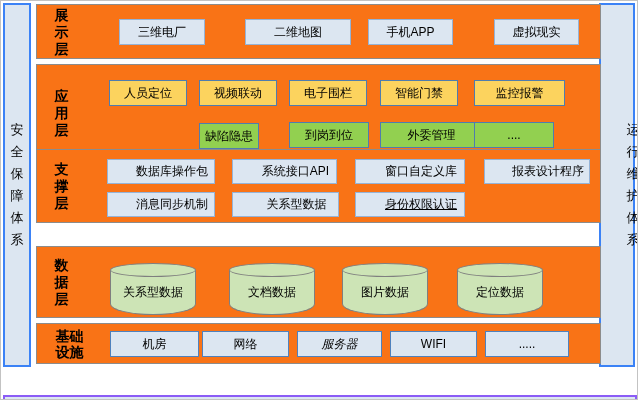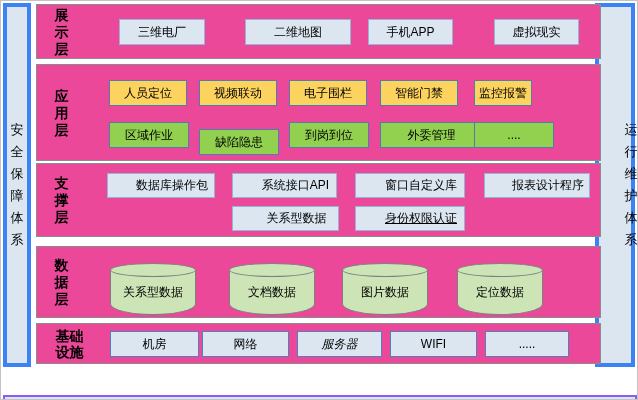--- a/index.html
+++ b/index.html
@@ -4,37 +4,37 @@
 <style>
   html,body { margin:0; padding:0; background:#fff; }
   * { box-sizing:border-box; }
   .canvas {
     position:relative; width:638px; height:400px;
     background:#ffffff; border:1px solid #c3c3c3; overflow:hidden;
     font-family:"Liberation Sans","DejaVu Sans",sans-serif; color:#000;
   }
   .sidebar {
     position:absolute; top:2px; width:28px; height:364px;
-    background:#dce6f1; border:4px solid #3b82f6;
+    background:#dce6f1; border:2px solid #3b82f6;
     display:flex; align-items:center; justify-content:center;
   }
   .sidebar.left { left:2px; }
   .sidebar.right { right:2px;padding-left:32px; }
   .vtext { word-break:break-all; text-align:center; }
   .sidebar-text { width:14px; font-size:13px; line-height:22px; }
   .bottombar {
     position:absolute; left:2px; top:368px; width:634px; height:29px;
     background:#dce6f1; border:2px solid #8b5cf6;
     display:flex; align-items:center; justify-content:center;
     font-size:13px;
     margin-top:26px;
   }
   .layer {
     position:absolute; left:35px; width:565px;
-    background:#ec4899; border:1px solid #8c8c8c;
+    background:#f97316; border:1px solid #8c8c8c;
   }
   .layer-label {
     position:absolute; left:16px; top:50%; transform:translateY(-50%);
     width:17px; font-size:14px; font-weight:bold; line-height:17px;
   }
   .layer-label.wide { width:33px; line-height:16px; }
   .box {
     position:absolute; height:26px; line-height:24px;
     background:#dce6f1; border:1px solid #95b3d7;
     font-size:12px; text-align:center; white-space:nowrap; overflow:hidden;
@@ -82,34 +82,34 @@
     <div class="box" style="left:331px;top:14px;width:85px;">手机APP</div>
     <div class="box" style="left:457px;top:14px;width:85px;">虚拟现实</div>
   </div>
 
   <div class="layer" style="top:63px;height:97px;">
     <div class="vtext layer-label">应用层</div>
     <div class="box yellow" style="left:72px;top:15px;width:78px;">人员定位</div>
     <div class="box yellow" style="left:162px;top:15px;width:78px;">视频联动</div>
     <div class="box yellow" style="left:252px;top:15px;width:78px;">电子围栏</div>
     <div class="box yellow" style="left:343px;top:15px;width:78px;">智能门禁</div>
-    <div class="box yellow" style="left:437px;top:15px;width:58px;">监控报警</div>
-    <div class="box green" style="left:72px;top:57px;width:80px;">区域作业</div>
-    <div class="box green" style="left:162px;top:64px;width:80px;">缺陷隐患</div>
+    <div class="box yellow" style="left:437px;top:15px;width:91px;">监控报警</div>
+    <div class="box green" style="left:162px;top:58px;width:60px;">缺陷隐患</div>
     <div class="box green" style="left:252px;top:57px;width:80px;">到岗到位</div>
     <div class="box green" style="left:343px;top:57px;width:103px;">外委管理</div>
     <div class="box green" style="left:437px;top:57px;width:80px;">....</div>
   </div>
 
-  <div class="layer" style="top:162px;height:74px;">
+  <div class="layer" style="top:148px;height:74px;">
     <div class="vtext layer-label">支撑层</div>
     <div class="box support" style="left:70px;top:9px;width:108px;">数据库操作包</div>
     <div class="box support" style="left:195px;top:9px;width:105px;">系统接口API</div>
     <div class="box support" style="left:318px;top:9px;width:110px;">窗口自定义库</div>
     <div class="box support" style="left:447px;top:9px;width:106px;">报表设计程序</div>
+    <div class="box support" style="left:70px;top:42px;width:108px;">消息同步机制</div>
     <div class="box support" style="left:195px;top:42px;width:107px;">关系型数据</div>
     <div class="box support" style="left:318px;top:42px;width:110px;text-decoration:underline;">身份权限认证</div>
   </div>
 
   <div class="layer" style="top:245px;height:72px;">
     <div class="vtext layer-label">数据层</div>
     <div class="cylinder" style="left:73px;top:16px;">
       <div class="cyl-body"></div>
       <div class="cyl-top"></div>
       <div class="cyl-label">关系型数据</div>

